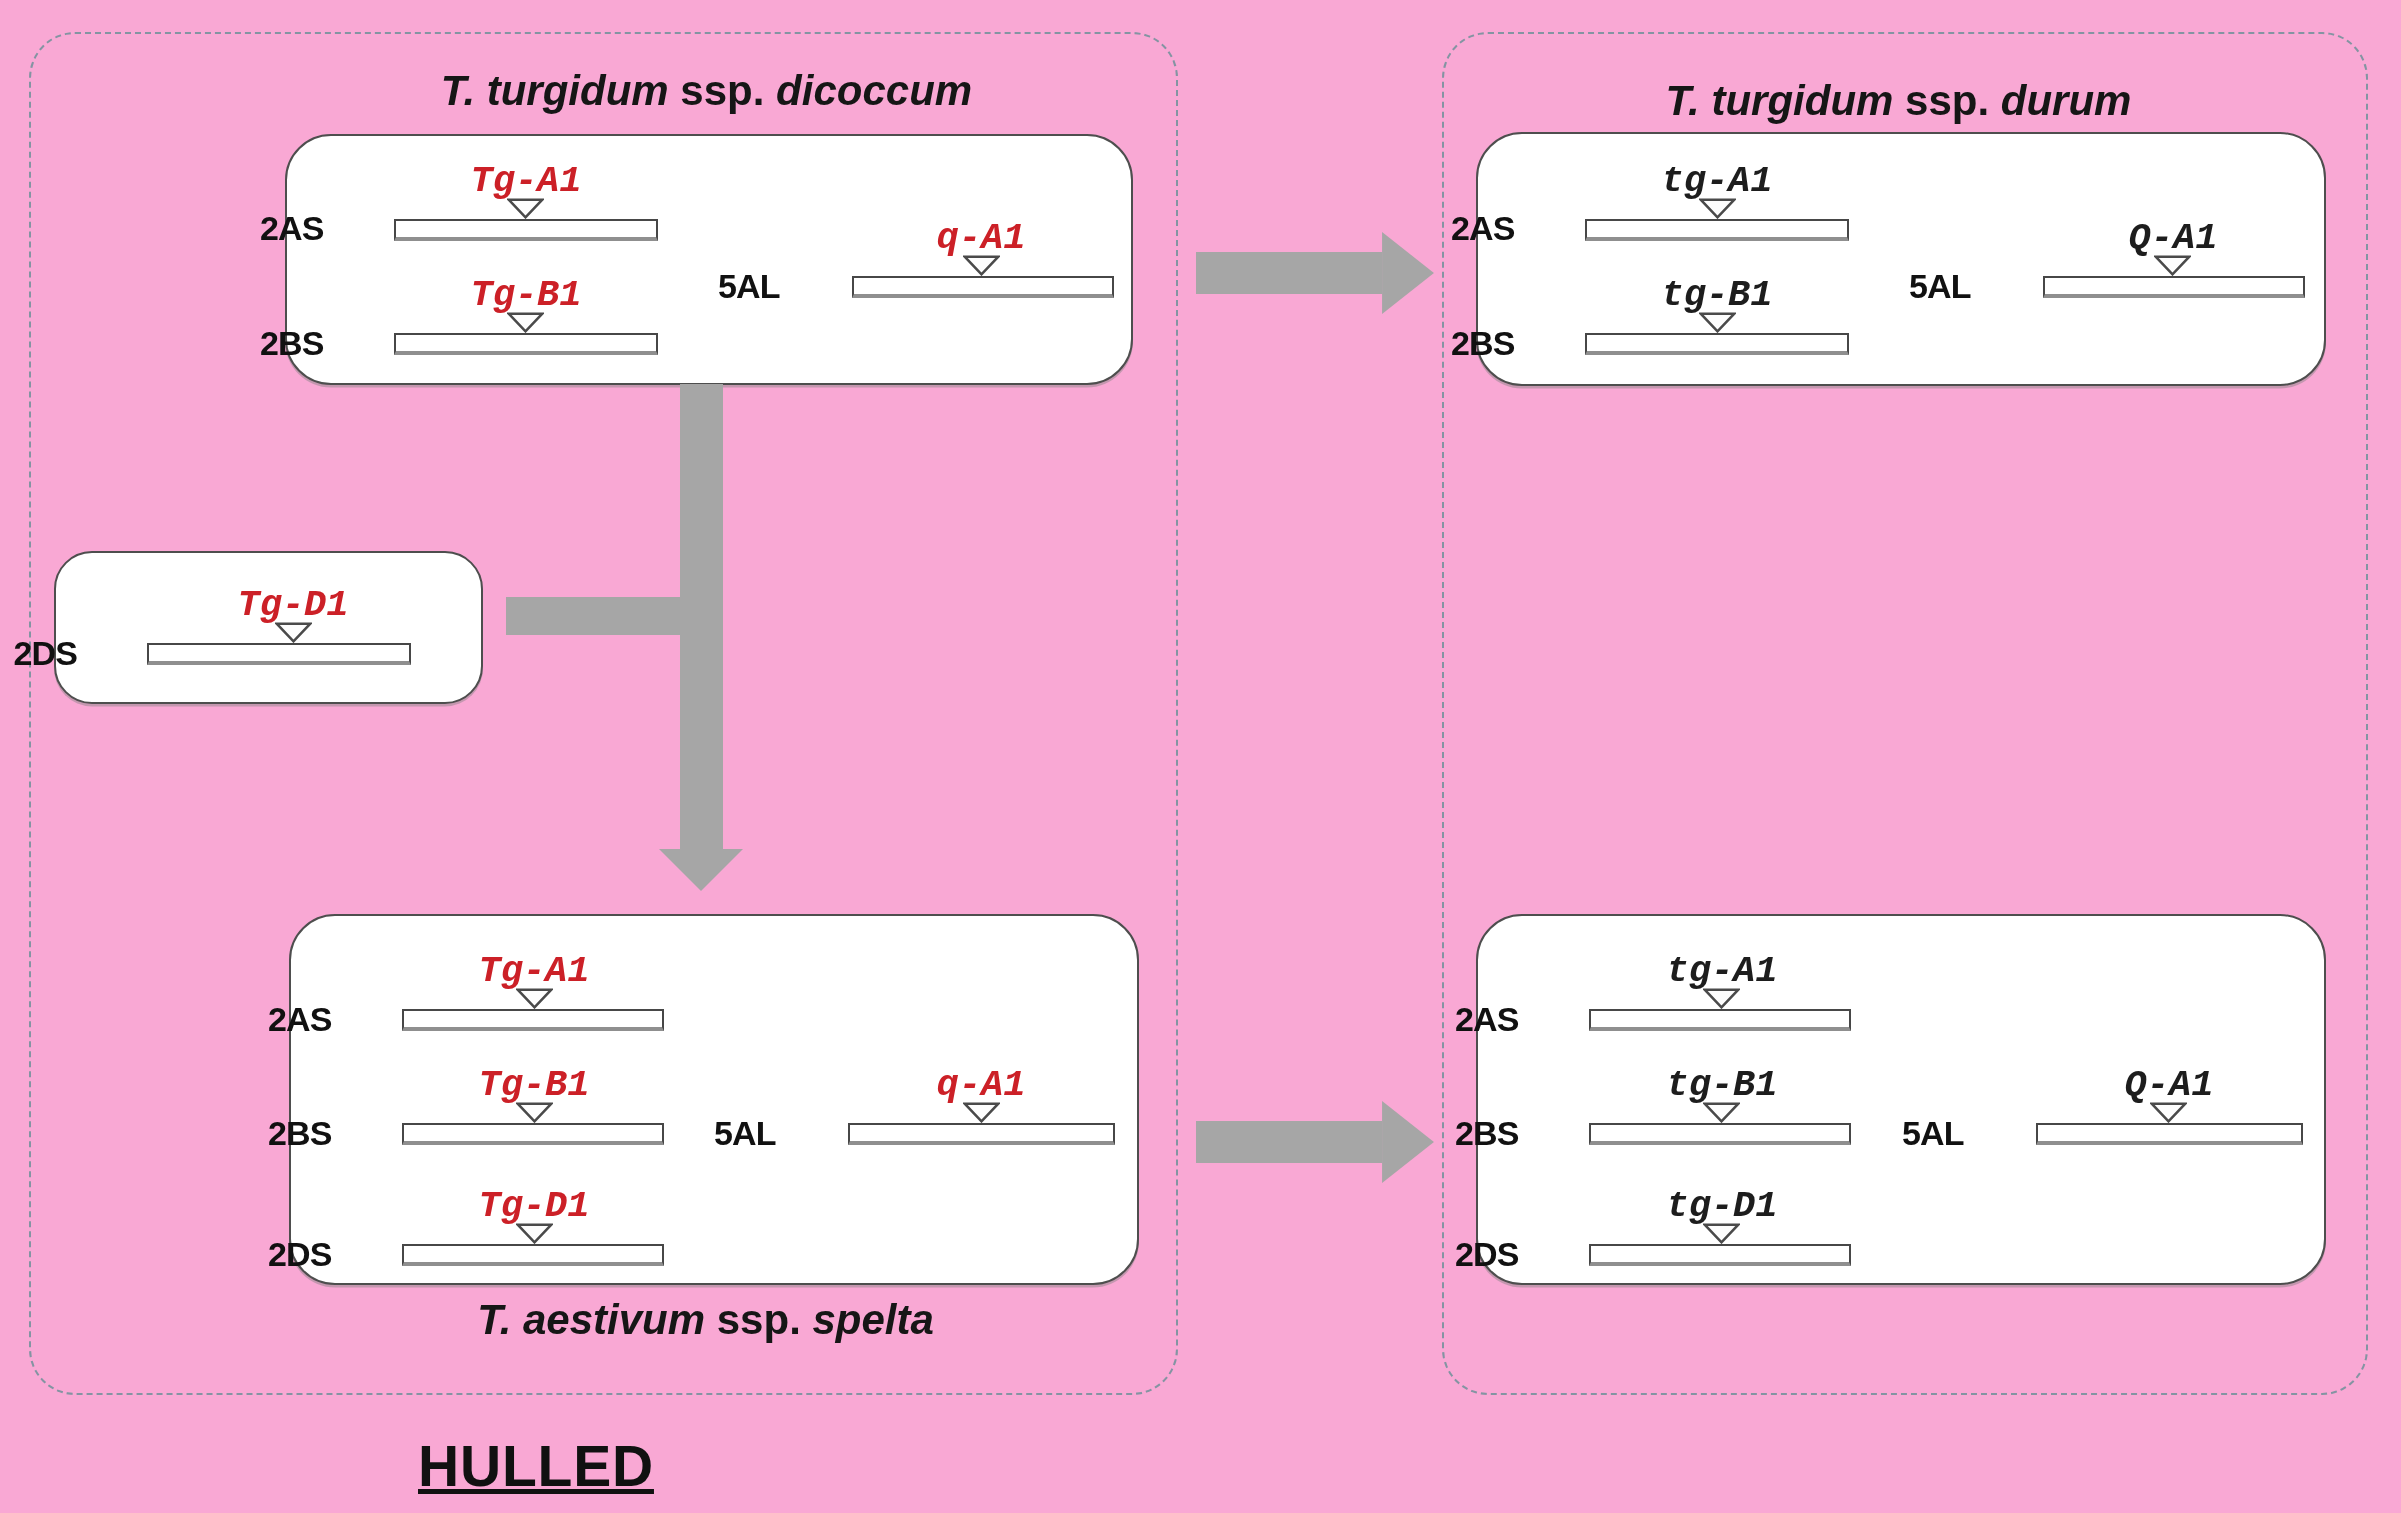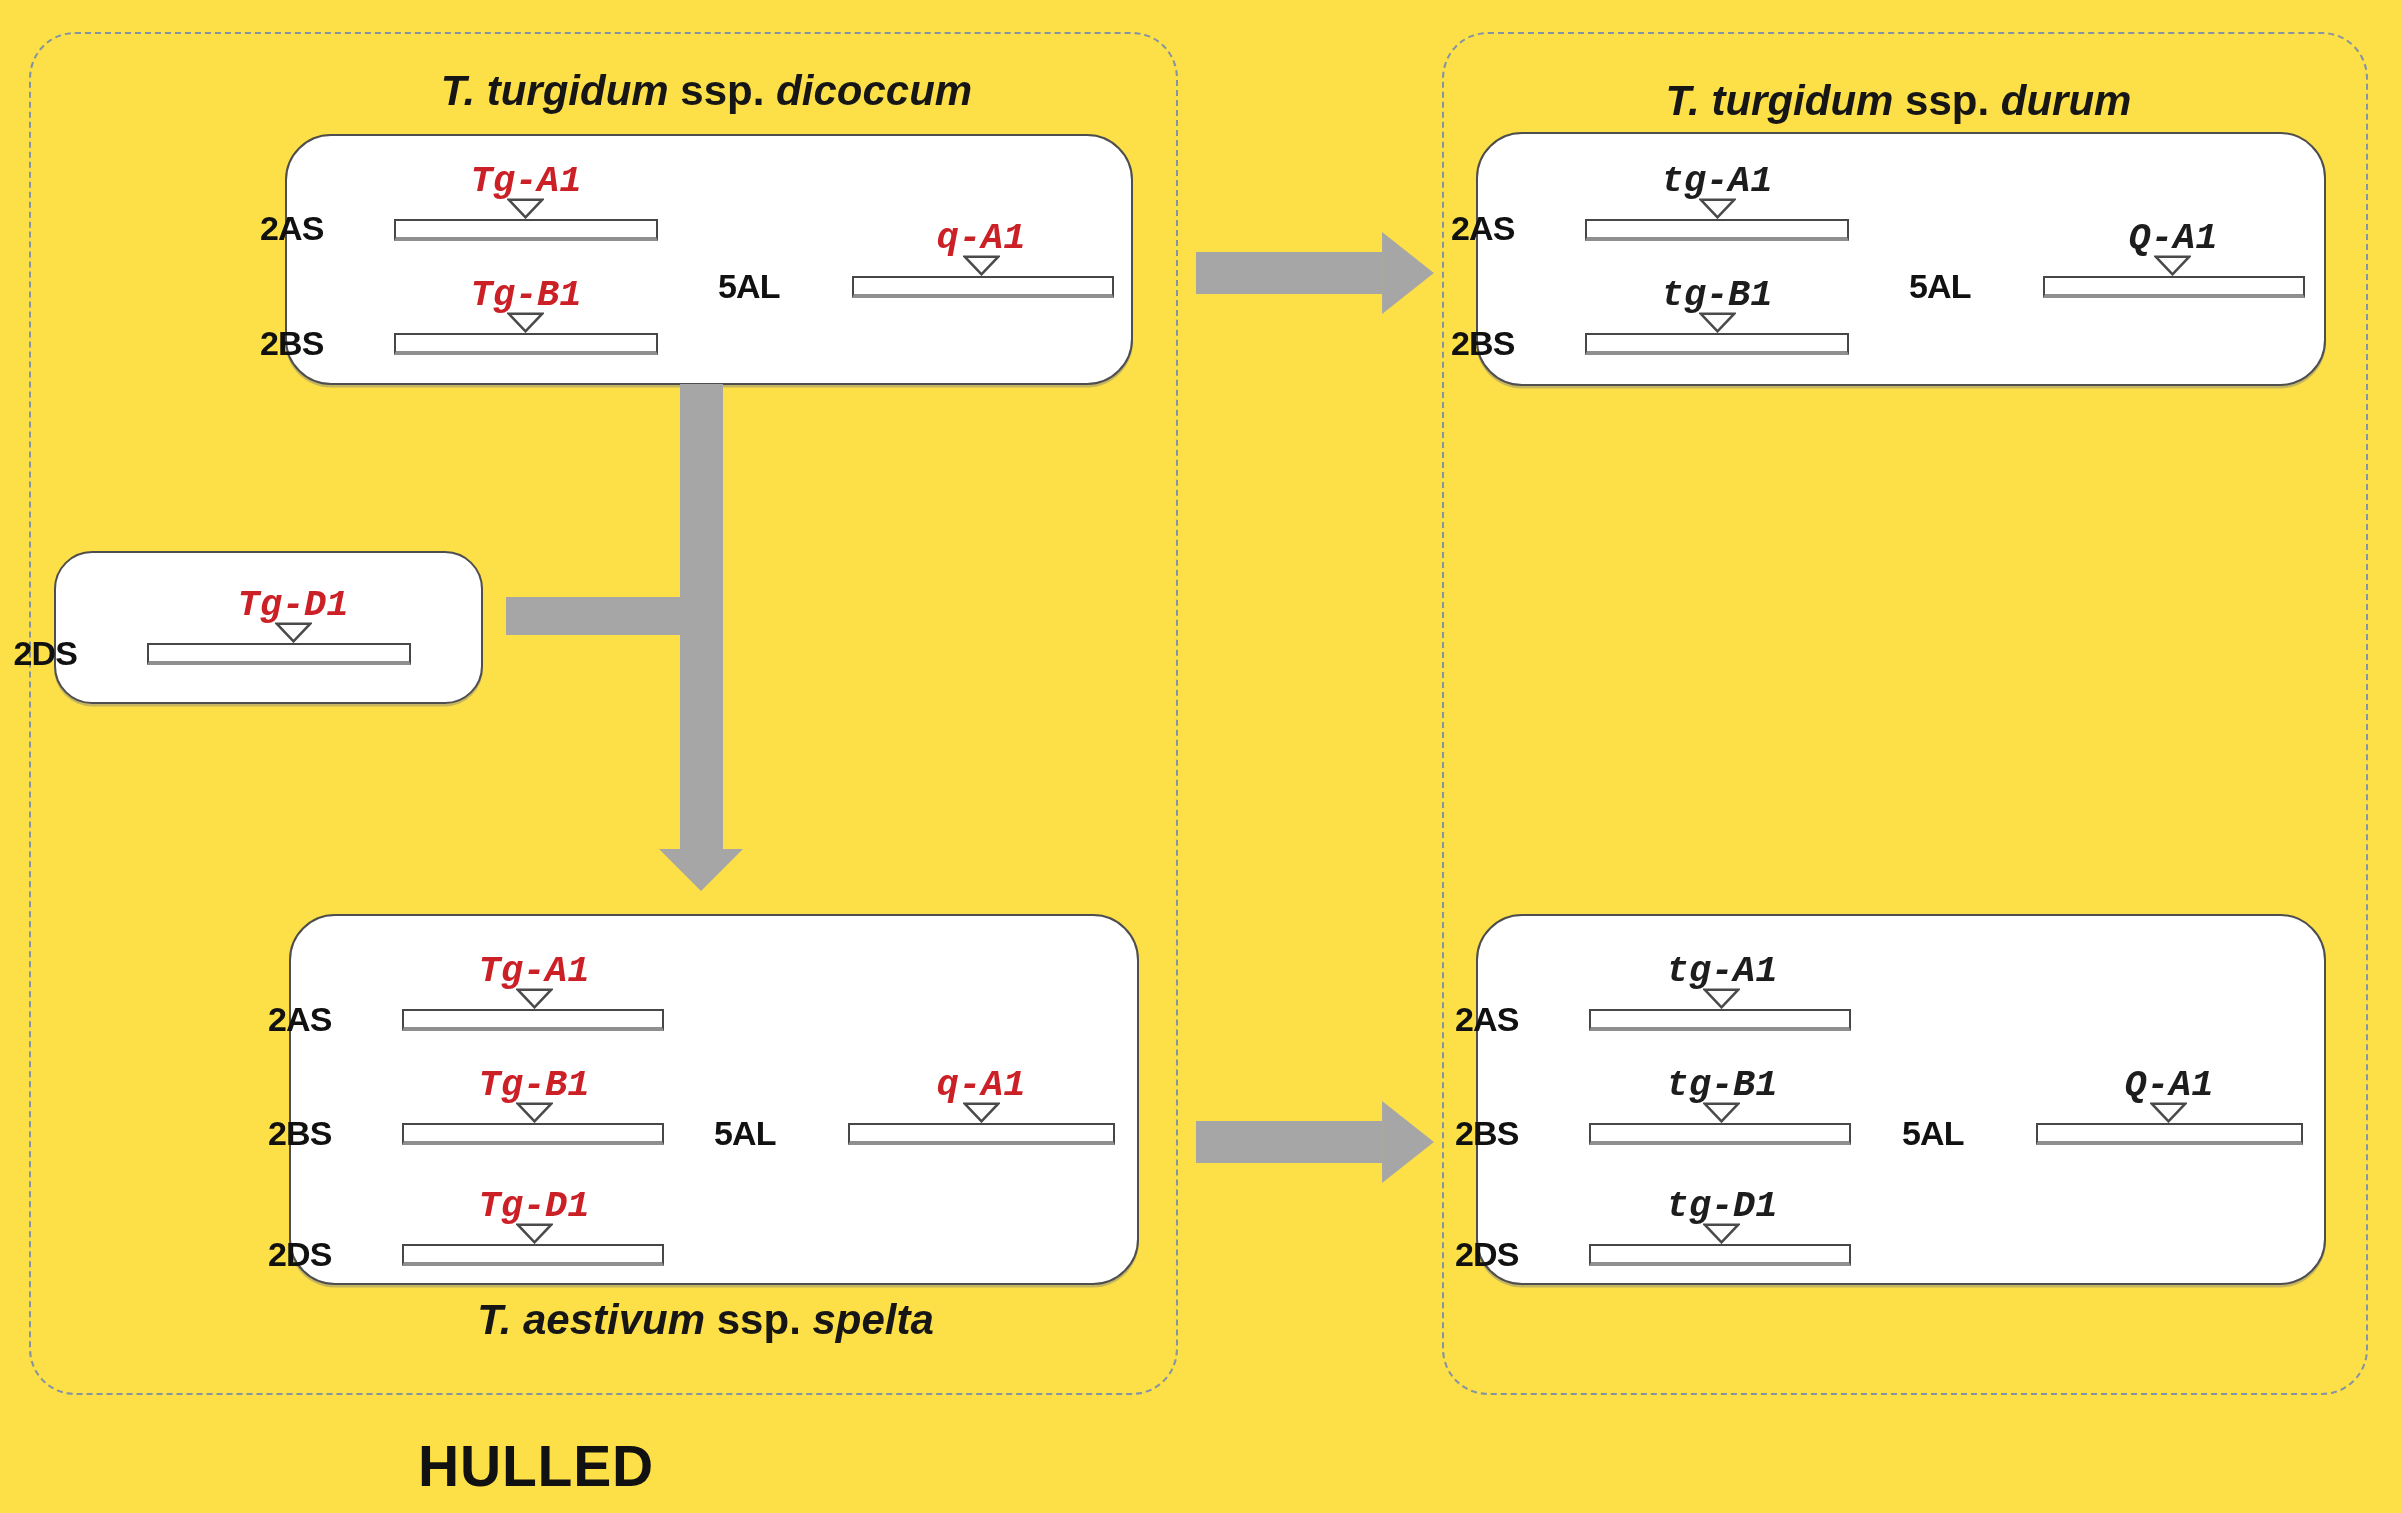--- a/index.html
+++ b/index.html
@@ -1,16 +1,16 @@
 <!DOCTYPE html>
 <html style="font-size:13.4px"><head>
 <meta charset="utf-8">
 <style>
   html,body{margin:0;padding:0;background:#ffffff;}
-  #canvas{position:relative;width:2401px;height:1514px;background:#fde047;overflow:hidden;
+  #canvas{position:relative;width:2401px;height:1514px;background:#f9a8d4;overflow:hidden;
           font-family:"Liberation Sans",sans-serif;}
 
   .dashed-panel{position:absolute;border:2.5px dashed #8494a2;border-radius:46px;background:transparent;}
 
   .species-box{position:absolute;background:#ffffff;border:2.5px solid #4e4e4e;border-radius:46px;
                box-shadow:0 2.5px 0 rgba(130,130,130,.45);}
 
   .title{position:absolute;text-align:center;font-weight:700;font-size:42px;color:#161616;white-space:nowrap;}
   .it{font-style:italic;}
   .rm{font-style:normal;}
@@ -182,16 +182,16 @@
   <div class="arrow-tail" style="left:1196px;top:252px;width:186px;height:42px;"></div>
   <svg class="arrow-head" style="left:1382px;top:232px;" width="52" height="82" viewBox="0 0 62 98">
       <polygon points="0,0 62,49 0,98" fill="#a6a6a6"></polygon>
     </svg>
 
   <div class="arrow-tail" style="left:1196px;top:1121px;width:186px;height:42px;"></div>
   <svg class="arrow-head" style="left:1382px;top:1101px;" width="52" height="82" viewBox="0 0 62 98">
       <polygon points="0,0 62,49 0,98" fill="#a6a6a6"></polygon>
     </svg>
 
-  <div class="panel-label" style="left:285px;top:1433px;">HULLED</div>
+  <div class="panel-label" style="left:285px;top:1433px;text-decoration:underline;">HULLED</div>
 
 </div>
 
 
 </body></html>

